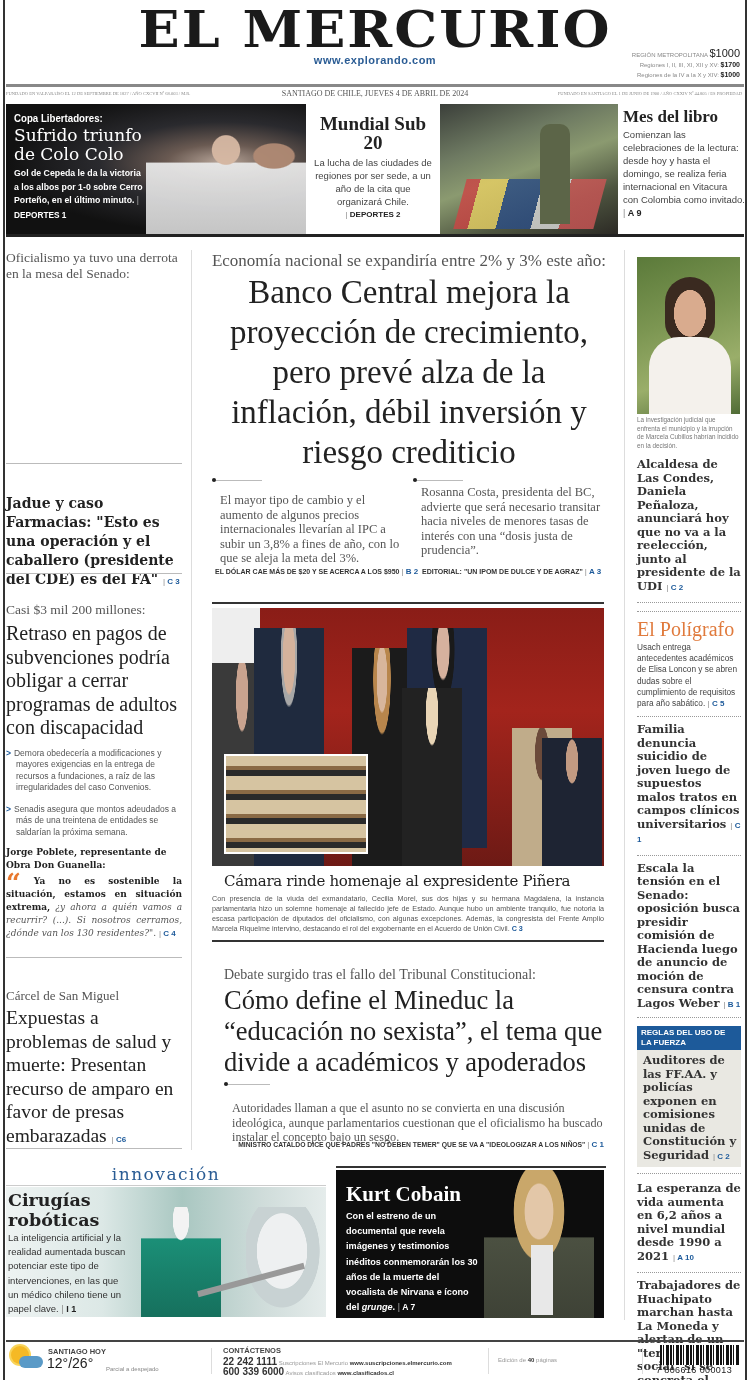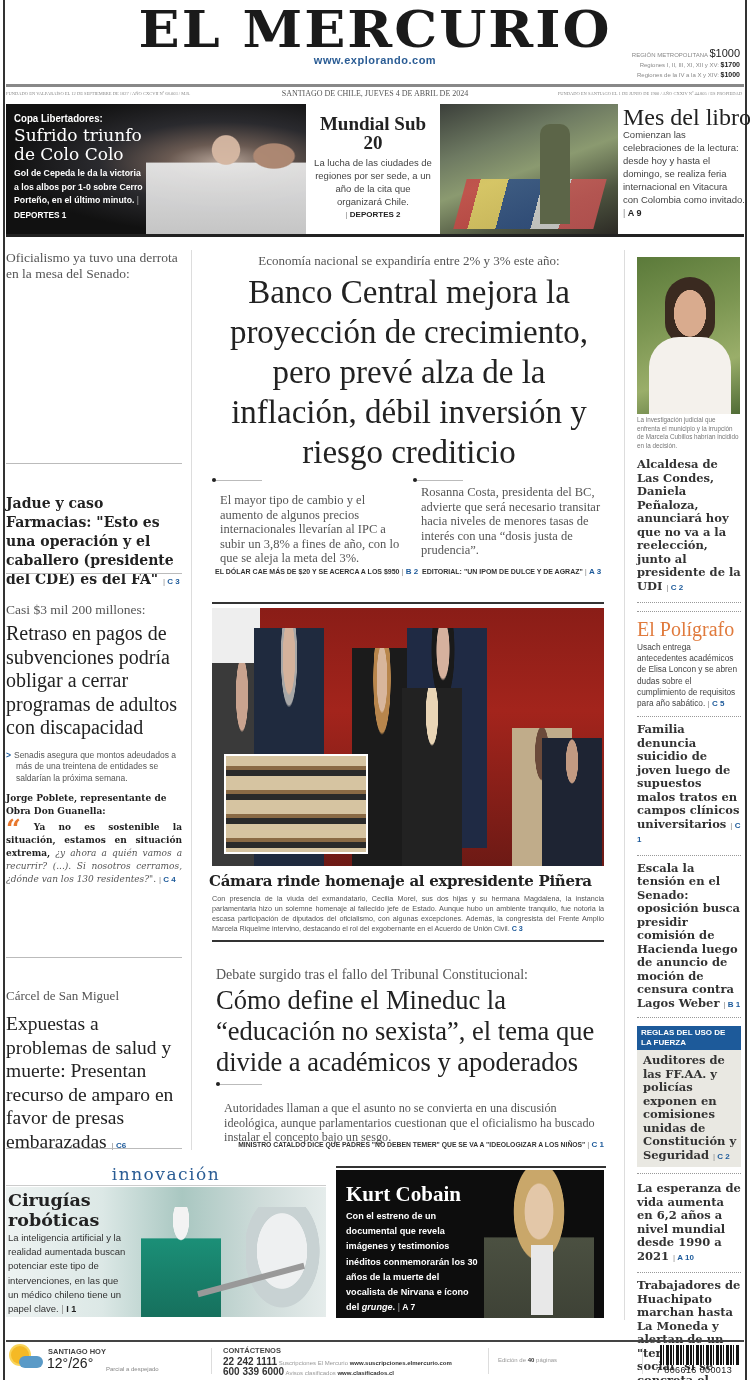--- a/index.html
+++ b/index.html
@@ -52,62 +52,65 @@
   <div class="lserif" style="margin:10px 10px 0;font-size:19px;line-height:19px;font-weight:bold;color:#222">Mundial Sub 20</div>
   <div class="sans" style="margin:4px 6px 0;font-size:9.5px;line-height:13px;color:#444">La lucha de las ciudades de regiones por ser sede, a un año de la cita que organizará Chile.</div>
   <div class="ref-k" style="margin-top:2px;font-size:8px">DEPORTES 2</div>
 </div>
 
 <div class="photo" style="left:440px;top:104px;width:178px;height:130px;background:linear-gradient(160deg,#3b3f3a 0%,#6e7a62 30%,#8b9a70 50%,#4e5540 75%,#2c2a25 100%)">
   <div class="abs" style="left:20px;top:75px;width:140px;height:50px;background:linear-gradient(90deg,#c44 0 10%,#e8d063 10% 30%,#2b4d86 30% 55%,#ddd 55% 75%,#c55 75%);opacity:.8;transform:skewX(-15deg)"></div>
   <div class="abs" style="left:100px;top:20px;width:30px;height:100px;background:#5c6548;border-radius:10px 10px 0 0"></div>
 </div>
 <div class="abs" style="left:623px;top:106px;width:122px;height:128px">
-  <div class="lserif" style="font-size:24px;font-weight:normal;color:#222;line-height:22px;white-space:nowrap">Mes del libro</div>
+  <div class="lserif" style="font-size:17px;font-weight:bold;color:#222;line-height:22px;white-space:nowrap">Mes del libro</div>
   <div class="sans" style="font-size:9.5px;line-height:13px;color:#444">
     <span>Comienzan las celebraciones de la lectura: desde hoy y hasta el domingo, se realiza feria internacional en Vitacura con Colombia como invitado.</span> <span class="ref-k">A 9</span>
   </div>
 </div>
 <div class="abs" style="left:6px;right:6px;top:234px;height:3px;background:#222"></div>
 
 <div class="abs" style="left:6px;top:250px;width:176px">
   <div class="lserif kicker" style="font-size:13.5px;line-height:16px">Oficialismo ya tuvo una derrota en la mesa del Senado:</div>
 </div>
 <div class="rule" style="left:6px;width:176px;top:463px"></div>
 <div class="abs serif" style="left:6px;top:494px;width:176px;font-size:14px;line-height:19px;font-weight:bold;color:#222">
   <span>Jadue y caso Farmacias: "Esto es una operación y el caballero (presidente del CDE) es del FA"</span> <span class="ref">C 3</span>
 </div>
 <div class="rule" style="left:6px;width:176px;top:573px"></div>
 
 <div class="abs" style="left:6px;top:602px;width:176px">
   <div class="lserif kicker" style="font-size:13.5px;line-height:16px">Casi $3 mil 200 millones:</div>
   <div class="lserif" style="font-size:20px;line-height:23.5px;color:#222;margin-top:4px">Retraso en pagos de subvenciones podría obligar a cerrar programas de adultos con discapacidad</div>
+  <div class="sans" style="font-size:8.5px;line-height:11.5px;color:#555;margin-top:8px;padding-left:10px;text-indent:-10px">
+    <span class="bullet">&gt;</span><span>Demora obedecería a modificaciones y mayores exigencias en la entrega de recursos a fundaciones, a raíz de las irregularidades del caso Convenios.</span>
+  </div>
   <div class="sans" style="font-size:8.5px;line-height:11.5px;color:#555;margin-top:10px;padding-left:10px;text-indent:-10px">
     <span class="bullet">&gt;</span><span>Senadis asegura que montos adeudados a más de una treintena de entidades se saldarían la próxima semana.</span>
   </div>
   <div class="serif" style="font-size:9px;line-height:13px;font-weight:bold;color:#222;margin-top:8px">Jorge Poblete, representante de Obra Don Guanella:</div>
   <div class="serif" style="font-size:9px;line-height:13px;color:#222;margin-top:3px;text-align:justify">
     <span style="color:#e8782e;font-size:26px;font-weight:bold;line-height:10px;vertical-align:-8px;font-family:'DejaVu Serif',serif">“</span>
     <b>Ya no es sostenible la situación, estamos en situación extrema,</b> <i style="color:#555">¿y ahora a quién vamos a recurrir? (...). Si nosotros cerramos, ¿dónde van los 130 residentes?".</i> <span class="ref">C 4</span>
   </div>
 </div>
 <div class="rule" style="left:6px;width:176px;top:957px"></div>
 
 <div class="abs" style="left:6px;top:988px;width:176px">
   <div class="lserif kicker" style="font-size:13px;line-height:16px">Cárcel de San Miguel</div>
-  <div class="lserif" style="font-size:19.5px;line-height:23.5px;color:#222;margin-top:8px">
+  <div class="lserif" style="font-size:19.5px;line-height:23.5px;color:#222;margin-top:2px">
     <span>Expuestas a problemas de salud y muerte: Presentan recurso de amparo en favor de presas embarazadas</span> <span class="ref">C6</span>
   </div>
 </div>
 <div class="rule" style="left:6px;width:176px;top:1148px"></div>
 
 <div class="abs" style="left:191px;top:250px;width:1px;height:900px;background:#ddd"></div>
 
 <div class="abs" style="left:210px;top:253px;width:398px;text-align:center">
-  <div class="lserif kicker" style="font-size:13px;line-height:16px">Economía nacional se expandiría entre 2% y 3% este año:</div>
+  <div class="lserif kicker" style="font-size:17px;line-height:16px">Economía nacional se expandiría entre 2% y 3% este año:</div>
   <div class="lserif" style="font-size:33px;line-height:40px;color:#222;margin-top:3px">Banco Central mejora la proyección de crecimiento, pero prevé alza de la inflación, débil inversión y riesgo crediticio</div>
 </div>
 <div class="abs" style="left:212px;top:480px;width:195px">
   <div style="width:50px;height:1px;background:#bbb;position:relative">
       <span style="position:absolute;left:0;top:-2px;width:4px;height:4px;border-radius:2px;background:#222"></span>
     </div>
   <div class="lserif" style="font-size:12.5px;line-height:14.5px;color:#555;margin-top:12px;padding-left:8px">El mayor tipo de cambio y el aumento de algunos precios internacionales llevarían al IPC a subir un 3,8% a fines de año, con lo que se aleja la meta del 3%.</div>
 </div>
 <div class="abs" style="left:413px;top:480px;width:195px">
   <div style="width:50px;height:1px;background:#bbb;position:relative">
@@ -127,27 +130,27 @@
   <div class="abs" style="left:0;top:0;width:48px;height:60px;background:#eee"></div>
   <div class="abs" style="left:0;top:55px;width:60px;height:210px;background:radial-gradient(ellipse at 50% 15%,#c9a38f 0 14%,#3a3a3a 15%)"></div>
   <div class="abs" style="left:42px;top:20px;width:70px;height:240px;background:radial-gradient(ellipse at 50% 12%,#d4b29c 0 12%,#a7a7a7 13% 16%,#1f2a3e 17%)"></div>
   <div class="abs" style="left:140px;top:40px;width:60px;height:220px;background:radial-gradient(ellipse at 50% 14%,#d8b69c 0 12%,#b8864c 13% 20%,#1b1b1b 21%)"></div>
   <div class="abs" style="left:195px;top:20px;width:80px;height:220px;background:radial-gradient(ellipse at 45% 10%,#d6b19e 0 10%,#1a1a1a 11% 18%,#1f2a44 19%)"></div>
   <div class="abs" style="left:190px;top:80px;width:60px;height:180px;background:radial-gradient(ellipse at 50% 14%,#e9d5b6 0 14%,#222 15%)"></div>
   <div class="abs" style="left:300px;top:120px;width:60px;height:140px;background:radial-gradient(ellipse at 50% 18%,#6b4a3a 0 16%,#c0ac8a 17%)"></div>
   <div class="abs" style="left:330px;top:130px;width:60px;height:130px;background:radial-gradient(ellipse at 50% 18%,#c29a82 0 14%,#1e2433 15%)"></div>
   <div class="abs" style="left:12px;top:146px;width:144px;height:100px;border:2px solid #fff;background:repeating-linear-gradient(180deg,#d6c4a1 0 10px,#8a6a45 10px 14px,#2a2a2a 14px 20px,#d6c4a1 20px 24px)"></div>
 </div>
-<div class="abs serif" style="left:209px;top:872px;width:392px;font-size:15px;font-weight:bold;color:#222;white-space:nowrap;letter-spacing:-0.3px">Cámara rinde homenaje al expresidente Piñera</div>
+<div class="abs serif" style="left:224px;top:872px;width:392px;font-size:15px;font-weight:normal;color:#222;white-space:nowrap;letter-spacing:-0.3px">Cámara rinde homenaje al expresidente Piñera</div>
 <div class="abs sans" style="left:212px;top:894px;width:392px;font-size:7.2px;line-height:10px;color:#555;text-align:justify">
   <span>Con presencia de la viuda del exmandatario, Cecilia Morel, sus dos hijas y su hermana Magdalena, la instancia parlamentaria hizo un solemne homenaje al fallecido jefe de Estado. Aunque hubo un ambiente tranquilo, fue notoria la escasa participación de diputados del oficialismo, con algunas excepciones. Además, la congresista del Frente Amplio Marcela Riquelme intervino, destacando el rol del exgobernante en el Acuerdo de Unión Civil.</span> <b style="color:#1d5a9a">C 3</b>
 </div>
 <div class="abs" style="left:212px;top:940px;width:392px;height:2px;background:#333"></div>
 
-<div class="abs" style="left:216px;top:966px;width:396px">
+<div class="abs" style="left:224px;top:966px;width:396px">
   <div class="lserif kicker" style="font-size:14px;line-height:17px">Debate surgido tras el fallo del Tribunal Constitucional:</div>
   <div class="lserif" style="font-size:26.5px;line-height:31px;color:#222;margin-top:2px">Cómo define el Mineduc la “educación no sexista”, el tema que divide a académicos y apoderados</div>
   <div style="width:46px;height:1px;background:#bbb;position:relative;margin-top:6px">
       <span style="position:absolute;left:0;top:-2px;width:4px;height:4px;border-radius:2px;background:#222"></span>
     </div>
   <div class="lserif" style="font-size:12.2px;line-height:14.5px;color:#555;margin-top:16px;padding-left:8px">Autoridades llaman a que el asunto no se convierta en una discusión ideológica, aunque parlamentarios cuestionan que el oficialismo ha buscado instalar el concepto bajo un sesgo.</div>
 </div>
 <div class="abs sans" style="right:146px;top:1140px;font-size:6.8px;font-weight:bold;color:#333;white-space:nowrap">
   <span>MINISTRO CATALDO DICE QUE PADRES "NO DEBEN TEMER" QUE SE VA A "IDEOLOGIZAR A LOS NIÑOS"</span> <span class="ref">C 1</span>
 </div>

